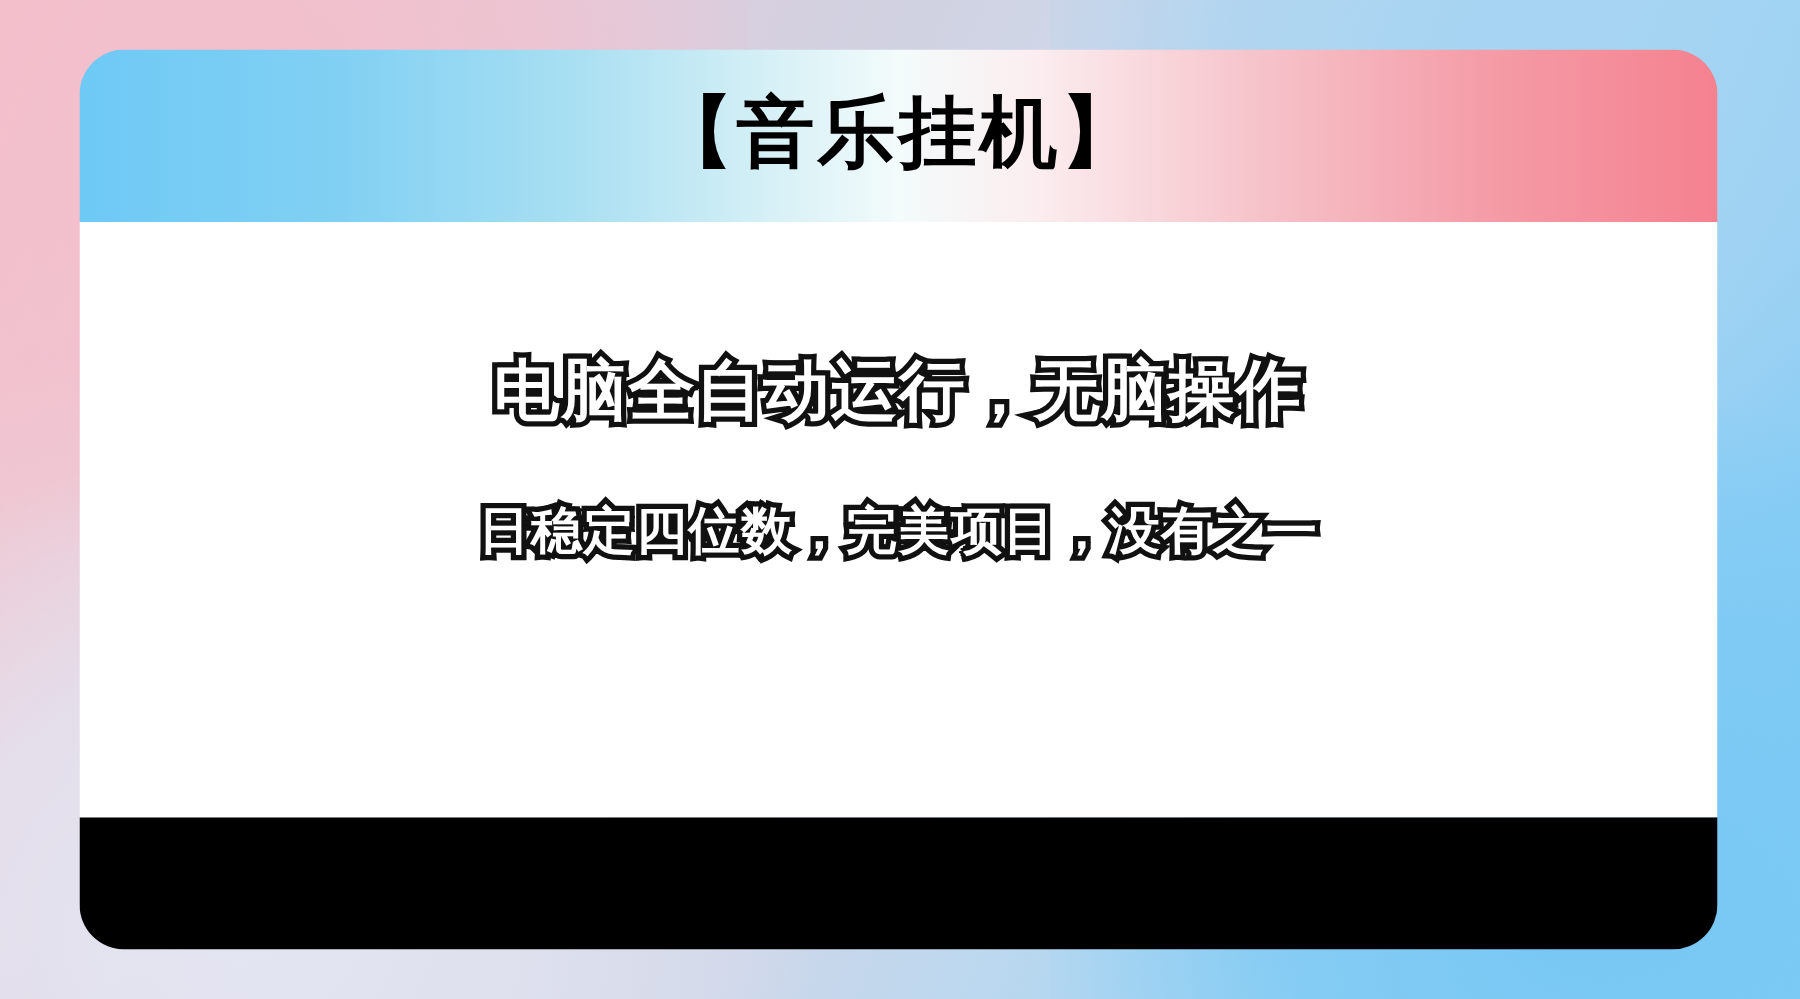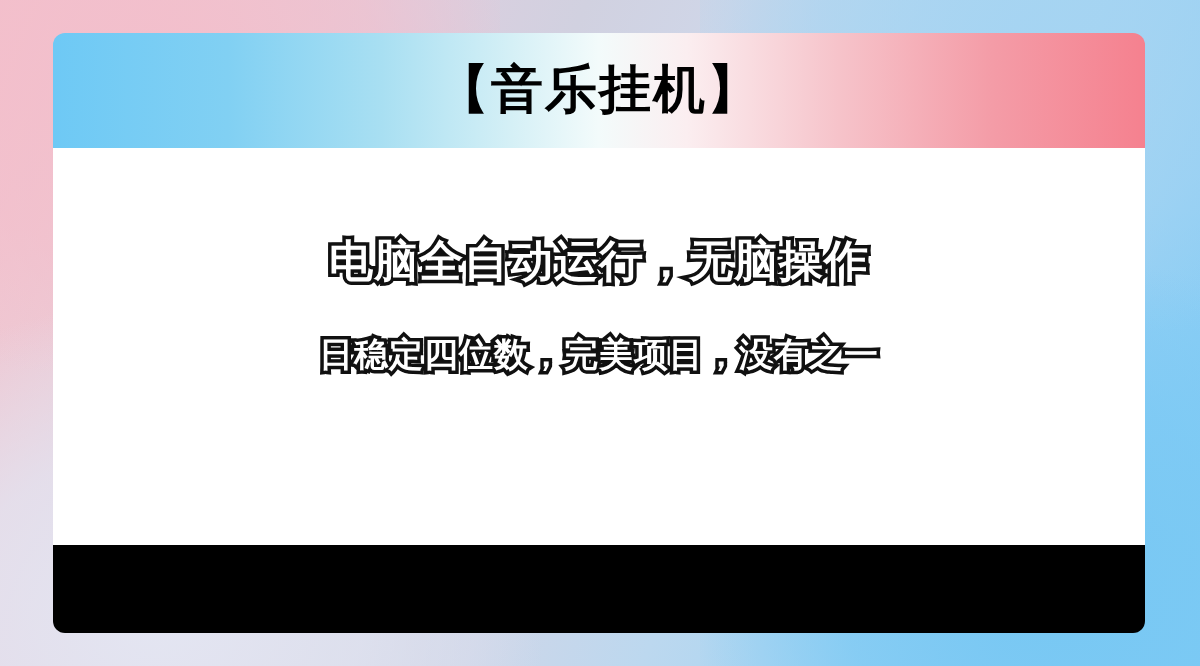--- a/index.html
+++ b/index.html
@@ -80,21 +80,21 @@
         rgba(165,212,242,0.0) 78%);
   }
 
   
   .card {
     position: absolute;
     left: 53px;
     top: 33px;
     width: 1092px;
     height: 600px;
-    border-radius: 12px;
+    border-radius: 30px;
     overflow: hidden;
     display: flex;
     flex-direction: column;
   }
 
   .card-header {
     height: 115px;
     flex: 0 0 115px;
     background: linear-gradient(90deg,
         #6ec9f5 0%,

